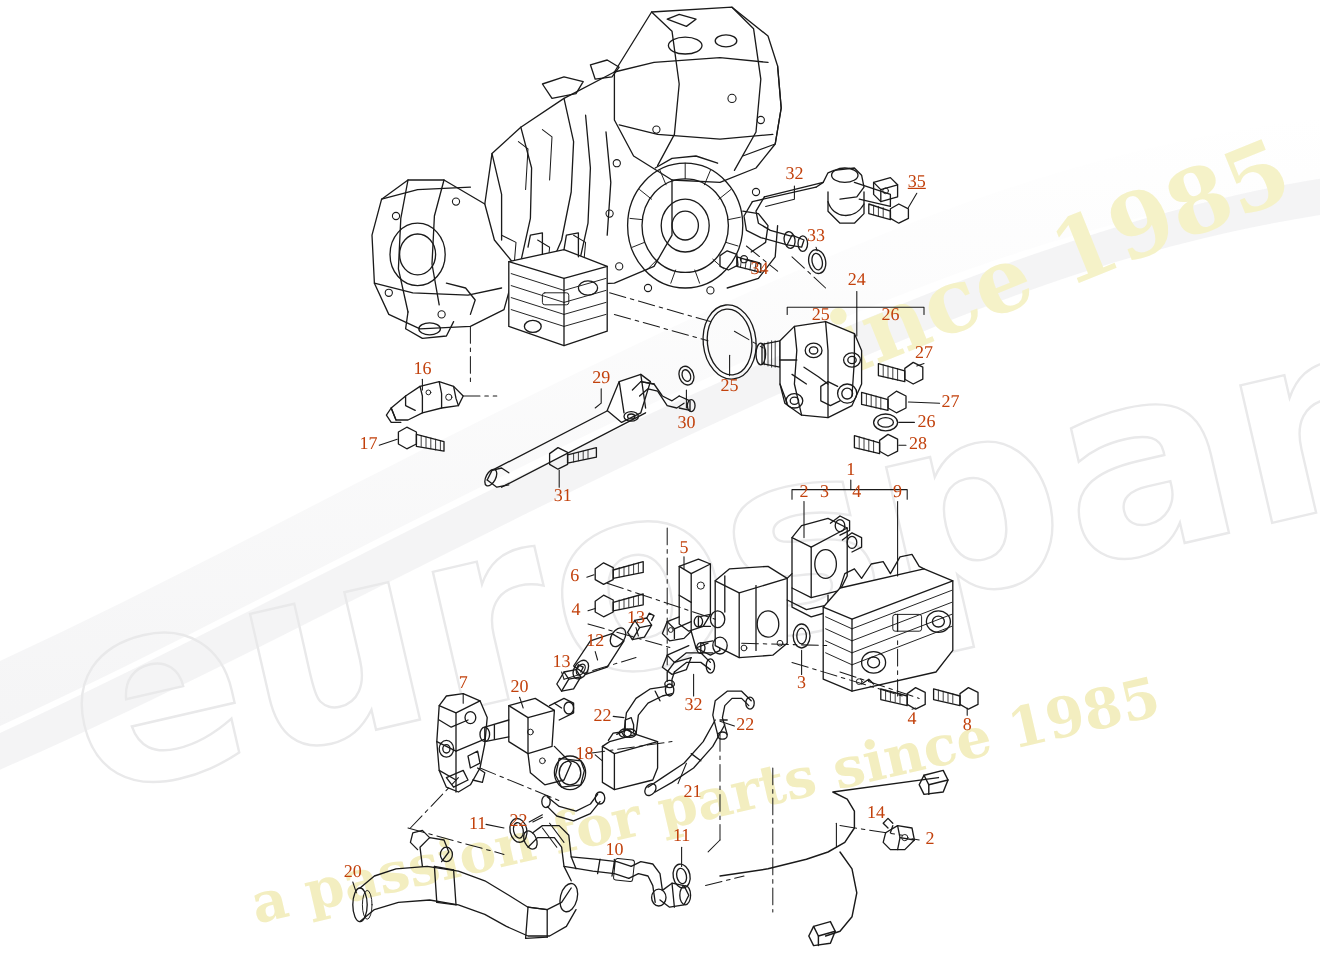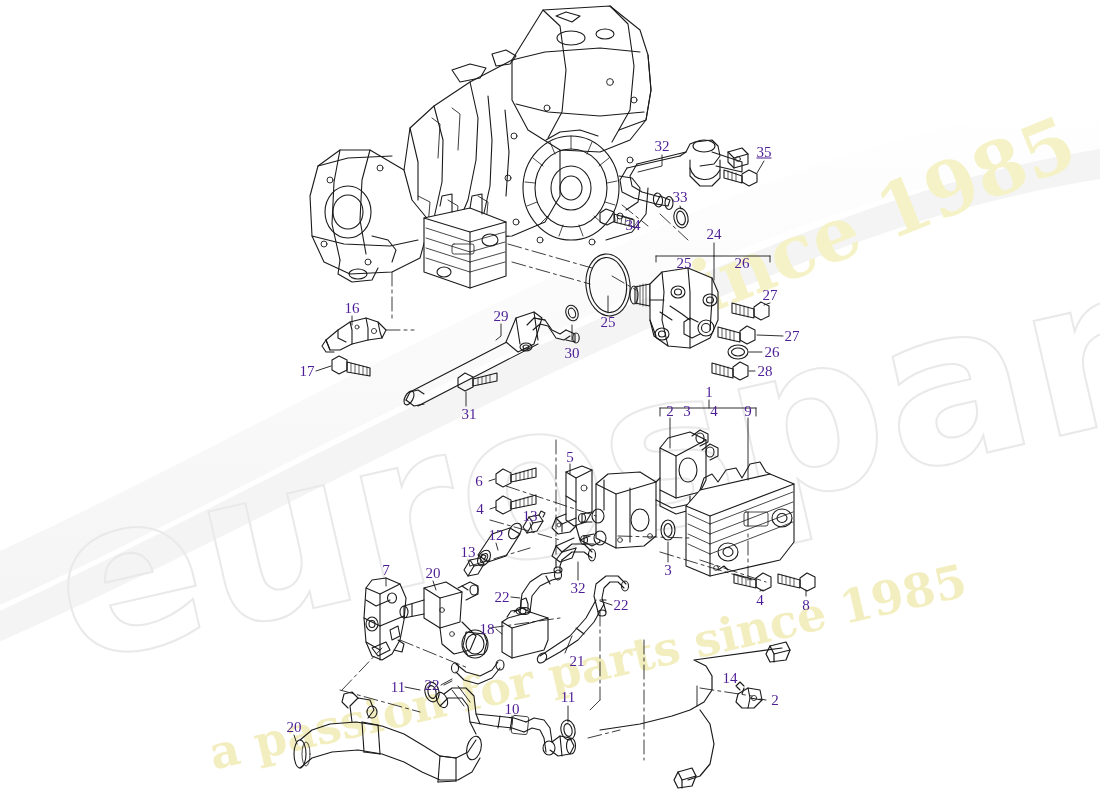--- a/index.html
+++ b/index.html
@@ -37,21 +37,21 @@
 
   
   #art{position:absolute;inset:0;}
   #art svg{display:block;}
 
   
   .cal{
     position:absolute;
     font-family:"Liberation Serif", serif;
     font-size:15px;
-    color:#4c1d95;
+    color:#c2410c;
     line-height:1;
     white-space:nowrap;
     transform:translate(-50%,-50%);
     text-align:right;
   }
 </style>
 </head>
 <body>
 
 <div id="stage">

